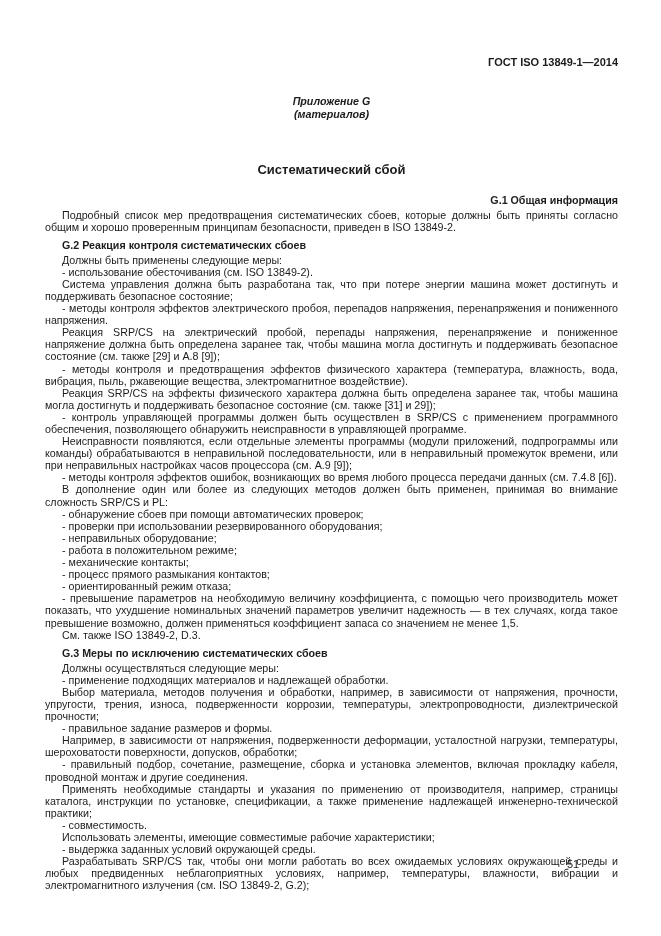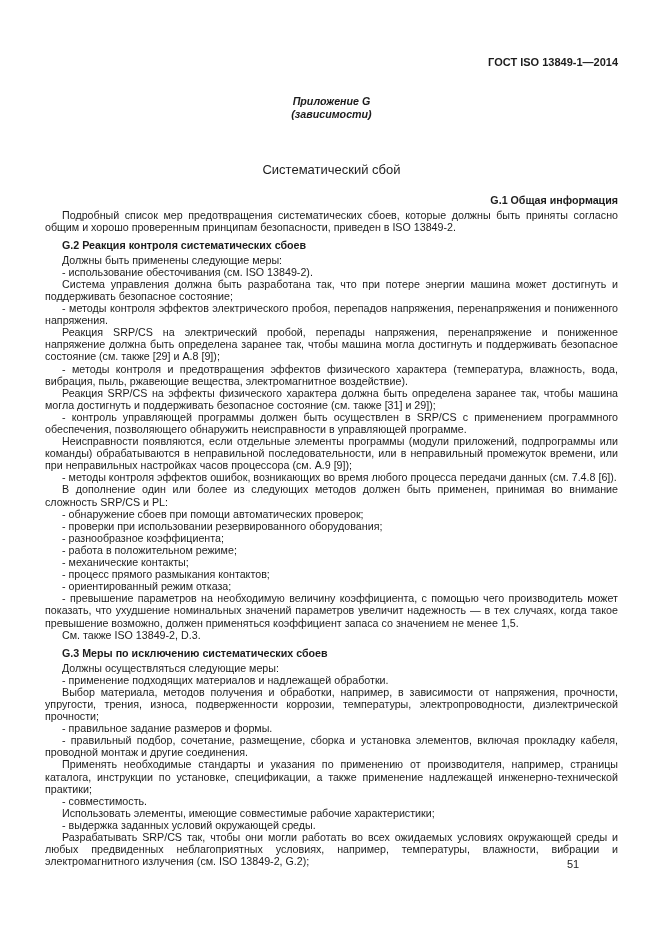--- a/index.html
+++ b/index.html
@@ -34,21 +34,21 @@
   .appendix {
     text-align: center;
     font-weight: bold;
     font-size: 10.7px;
     line-height: 12.5px;
     margin-top: 26px;
     font-style: italic;
   }
   .doc-title {
     text-align: center;
-    font-weight: normal;
+    font-weight: bold;
     font-size: 13px;
     line-height: 13.5px;
     margin-top: 43px;
   }
   .sections {
     margin-top: 17px;
   }
   .section + .section {
     margin-top: 0;
   }
@@ -80,21 +80,21 @@
   }
 </style>
 </head>
 <body>
 
 <div class="page">
   <div class="content">
     <div class="doc-header">ГОСТ ISO 13849-1—2014</div>
     <div class="appendix">
       <div>Приложение G</div>
-      <div>(зависимости)</div>
+      <div>(материалов)</div>
     </div>
     <div class="doc-title">Систематический сбой</div>
     <div class="sections">
   <div class="section">
     <div class="sec-heading">G.1 Общая информация</div>
     <div class="sec-body">
             <p class="para">Подробный список мер предотвращения систематических сбоев, которые должны быть приняты согласно общим и хорошо проверенным принципам безопасности, приведен в ISO 13849-2.</p>
           </div>
   </div>
 
@@ -107,37 +107,38 @@
             <p class="para">- методы контроля эффектов электрического пробоя, перепадов напряжения, перенапряжения и пониженного напряжения.</p>
             <p class="para">Реакция SRP/CS на электрический пробой, перепады напряжения, перенапряжение и пониженное напряжение должна быть определена заранее так, чтобы машина могла достигнуть и поддерживать безопасное состояние (см. также [29] и A.8 [9]);</p>
             <p class="para">- методы контроля и предотвращения эффектов физического характера (температура, влажность, вода, вибрация, пыль, ржавеющие вещества, электромагнитное воздействие).</p>
             <p class="para">Реакция SRP/CS на эффекты физического характера должна быть определена заранее так, чтобы машина могла достигнуть и поддерживать безопасное состояние (см. также [31] и 29]);</p>
             <p class="para">- контроль управляющей программы должен быть осуществлен в SRP/CS с применением программного обеспечения, позволяющего обнаружить неисправности в управляющей программе.</p>
             <p class="para">Неисправности появляются, если отдельные элементы программы (модули приложений, подпрограммы или команды) обрабатываются в неправильной последовательности, или в неправильный промежуток времени, или при неправильных настройках часов процессора (см. A.9 [9]);</p>
             <p class="para">- методы контроля эффектов ошибок, возникающих во время любого процесса передачи данных (см. 7.4.8 [6]).</p>
             <p class="para">В дополнение один или более из следующих методов должен быть применен, принимая во внимание сложность SRP/CS и PL:</p>
             <p class="para">- обнаружение сбоев при помощи автоматических проверок;</p>
             <p class="para">- проверки при использовании резервированного оборудования;</p>
-            <p class="para">- разнообразное коэффициента;</p>
+            <p class="para">- неправильных оборудование;</p>
             <p class="para">- работа в положительном режиме;</p>
             <p class="para">- механические контакты;</p>
             <p class="para">- процесс прямого размыкания контактов;</p>
             <p class="para">- ориентированный режим отказа;</p>
             <p class="para">- превышение параметров на необходимую величину коэффициента, с помощью чего производитель может показать, что ухудшение номинальных значений параметров увеличит надежность — в тех случаях, когда такое превышение возможно, должен применяться коэффициент запаса со значением не менее 1,5.</p>
             <p class="para">См. также ISO 13849-2, D.3.</p>
           </div>
   </div>
 
   <div class="section">
     <div class="sec-heading">G.3 Меры по исключению систематических сбоев</div>
     <div class="sec-body">
             <p class="para">Должны осуществляться следующие меры:</p>
             <p class="para">- применение подходящих материалов и надлежащей обработки.</p>
             <p class="para">Выбор материала, методов получения и обработки, например, в зависимости от напряжения, прочности, упругости, трения, износа, подверженности коррозии, температуры, электропроводности, диэлектрической прочности;</p>
             <p class="para">- правильное задание размеров и формы.</p>
+            <p class="para">Например, в зависимости от напряжения, подверженности деформации, усталостной нагрузки, температуры, шероховатости поверхности, допусков, обработки;</p>
             <p class="para">- правильный подбор, сочетание, размещение, сборка и установка элементов, включая прокладку кабеля, проводной монтаж и другие соединения.</p>
             <p class="para">Применять необходимые стандарты и указания по применению от производителя, например, страницы каталога, инструкции по установке, спецификации, а также применение надлежащей инженерно-технической практики;</p>
             <p class="para">- совместимость.</p>
             <p class="para">Использовать элементы, имеющие совместимые рабочие характеристики;</p>
             <p class="para">- выдержка заданных условий окружающей среды.</p>
             <p class="para">Разрабатывать SRP/CS так, чтобы они могли работать во всех ожидаемых условиях окружающей среды и любых предвиденных неблагоприятных условиях, например, температуры, влажности, вибрации и электромагнитного излучения (см. ISO 13849-2, G.2);</p>
           </div>
   </div>
 </div>
   </div>

